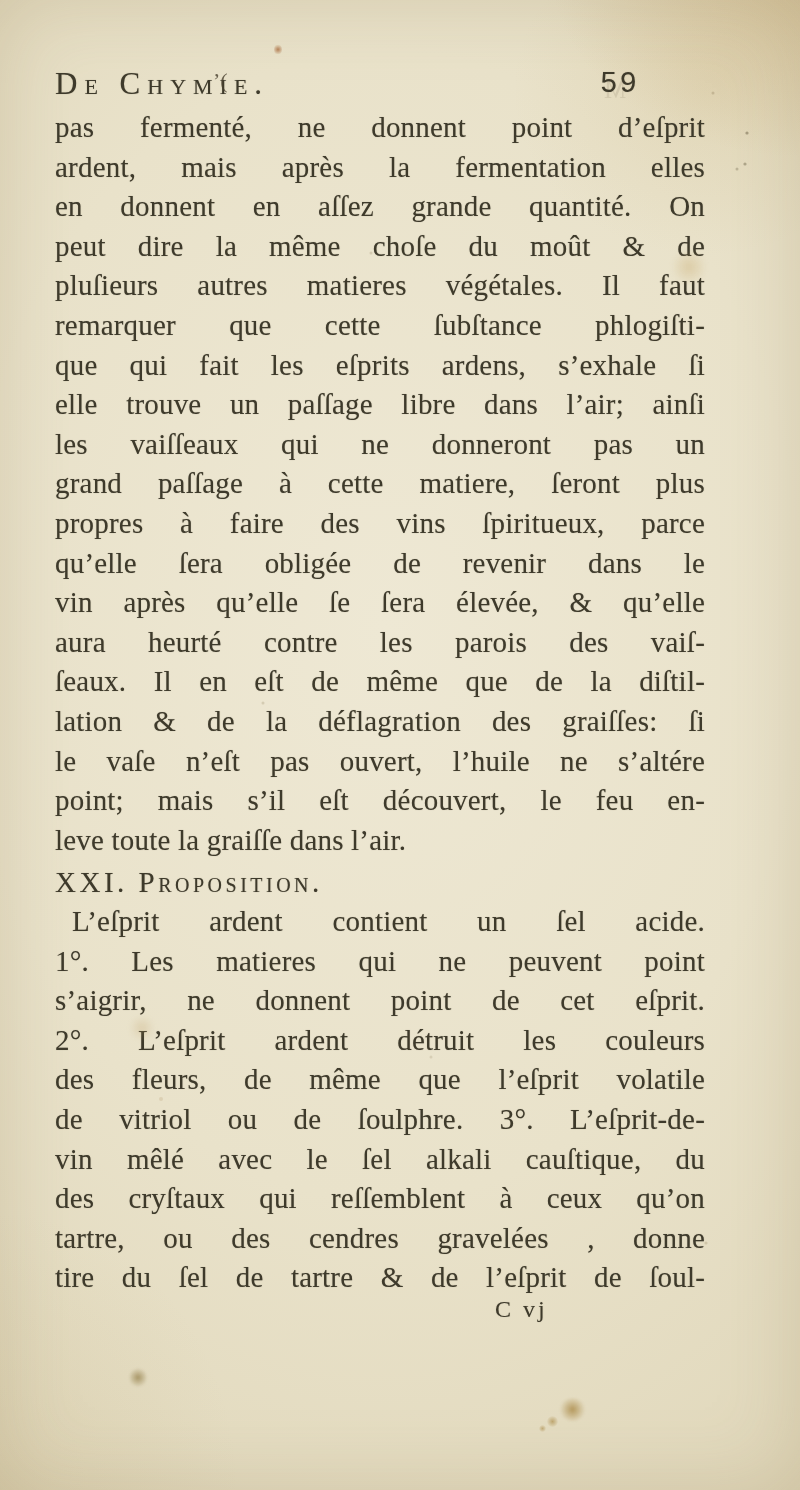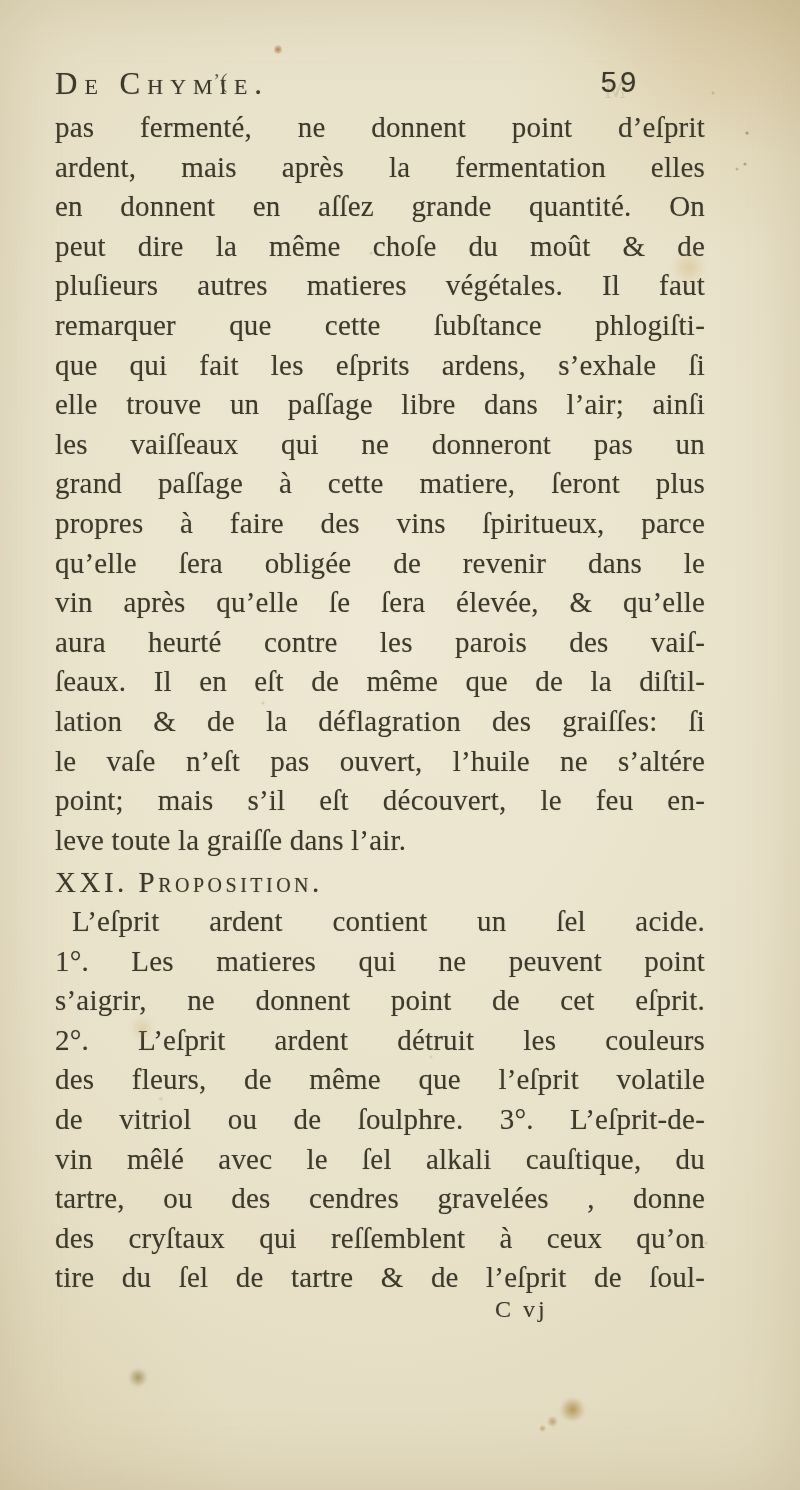--- a/index.html
+++ b/index.html
@@ -139,22 +139,22 @@
   <div class="section-heading">XXI. Proposition.</div>
 
   <div class="textwrap" style="top:902px">
     <div class="line line--indent">L’eſprit ardent contient un ſel acide.</div>
     <div class="line">1°. Les matieres qui ne peuvent point</div>
     <div class="line">s’aigrir, ne donnent point de cet eſprit.</div>
     <div class="line">2°. L’eſprit ardent détruit les couleurs</div>
     <div class="line">des fleurs, de même que l’eſprit volatile</div>
     <div class="line">de vitriol ou de ſoulphre. 3°. L’eſprit-de-</div>
     <div class="line">vin mêlé avec le ſel alkali cauſtique, du</div>
+    <div class="line">des cryſtaux qui reſſemblent à ceux qu’on</div>
     <div class="line">tartre, ou des cendres gravelées , donne</div>
-    <div class="line">des cryſtaux qui reſſemblent à ceux qu’on</div>
     <div class="line">tire du ſel de tartre &amp; de l’eſprit de ſoul-</div>
   </div>
 
   <div class="catchword">C vj</div>
 
   <div class="stain stain-top-fleck"></div>
   <div class="stain stain-right-faint"></div>
   <div class="stain stain-left-faint"></div>
   <div class="stain stain-dot-left"></div>
   <div class="stain stain-blob-right"></div>

